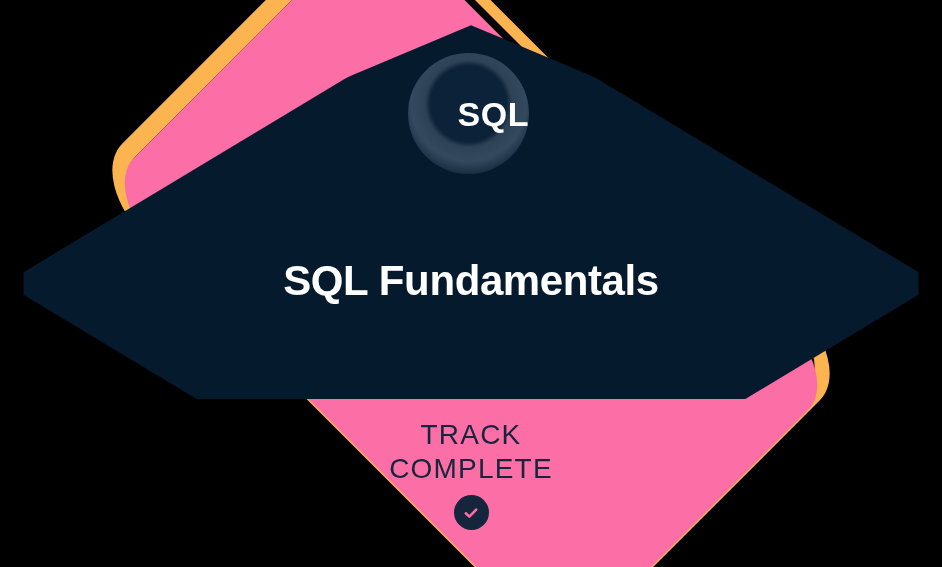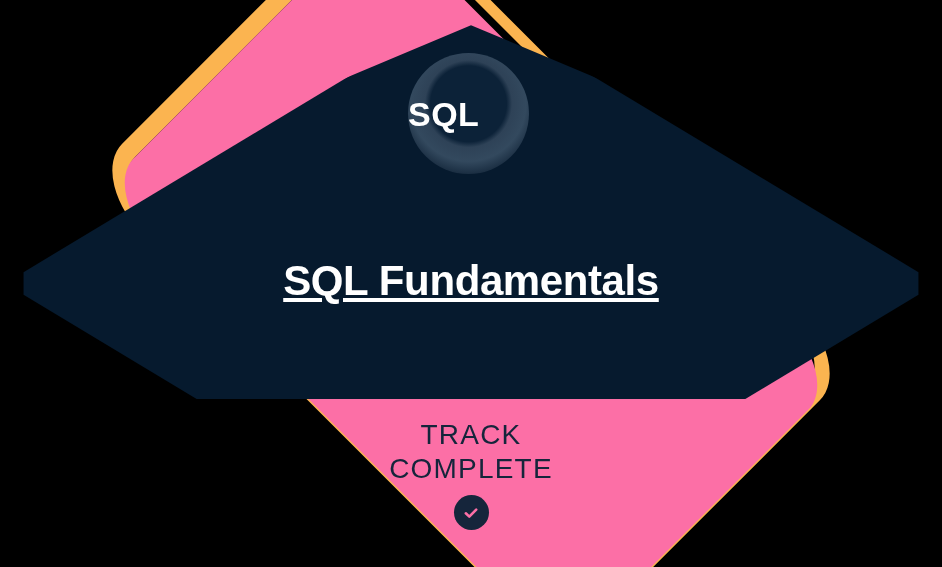--- a/index.html
+++ b/index.html
@@ -94,21 +94,21 @@
     top: 53px;
     width: 121px;
     height: 121px;
     border-radius: 50%;
     background: radial-gradient(circle at 50% 42%,
                 #0c2238 0%, #0c2238 41%,
                 #2e4257 47%, #33495e 62%,
                 #16293d 78%, #0a1c2f 100%);
     display: flex;
     align-items: center;
-    justify-content: flex-start;
+    justify-content: flex-end;
   }
   #sql-badge-label {
     color: #ffffff;
     font-size: 34px;
     font-weight: bold;
     letter-spacing: 0.5px;
     line-height: 1;
   }
 
   
@@ -116,21 +116,20 @@
     position: absolute;
     left: 0;
     top: 258px;
     width: 942px;
     text-align: center;
     color: #ffffff;
     font-size: 42px;
     font-weight: bold;
     letter-spacing: -0.4px;
     line-height: 1.1;
-    text-decoration: underline;
   }
 
   
   #completion-block {
     position: absolute;
     left: 0;
     top: 418px;
     width: 942px;
     text-align: center;
   }

